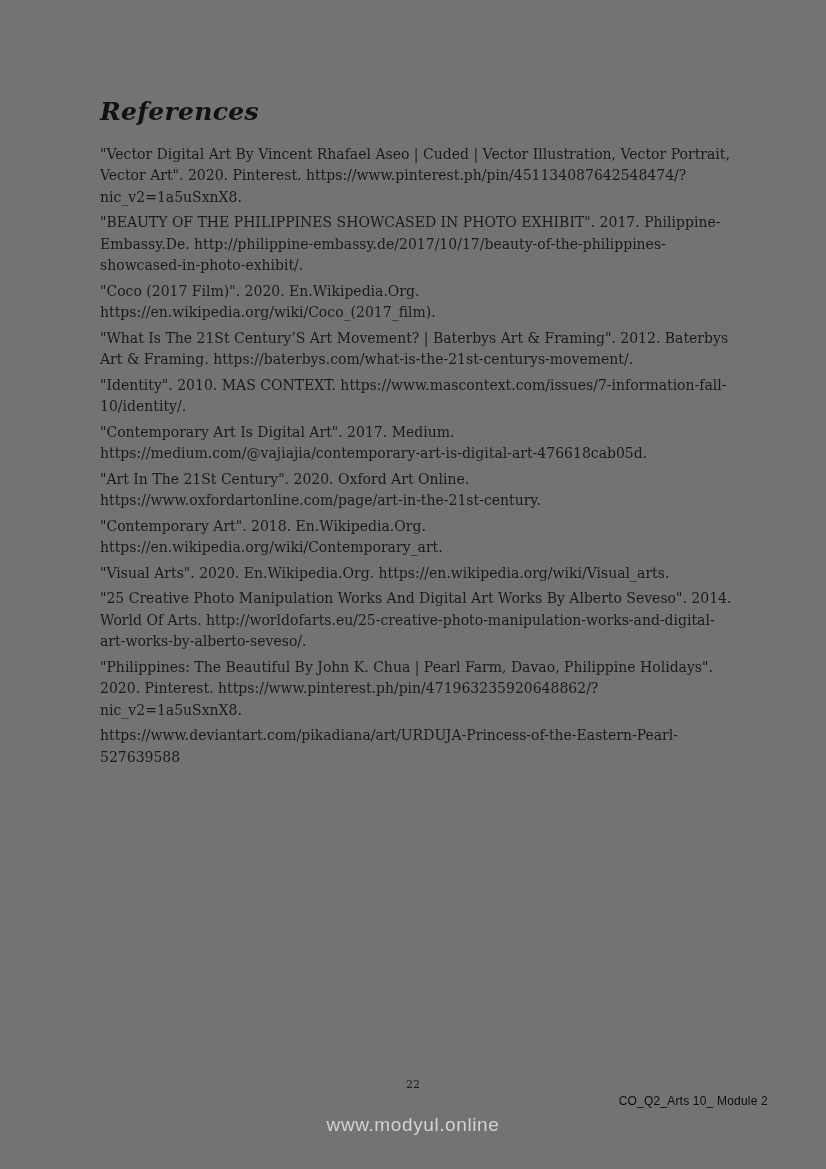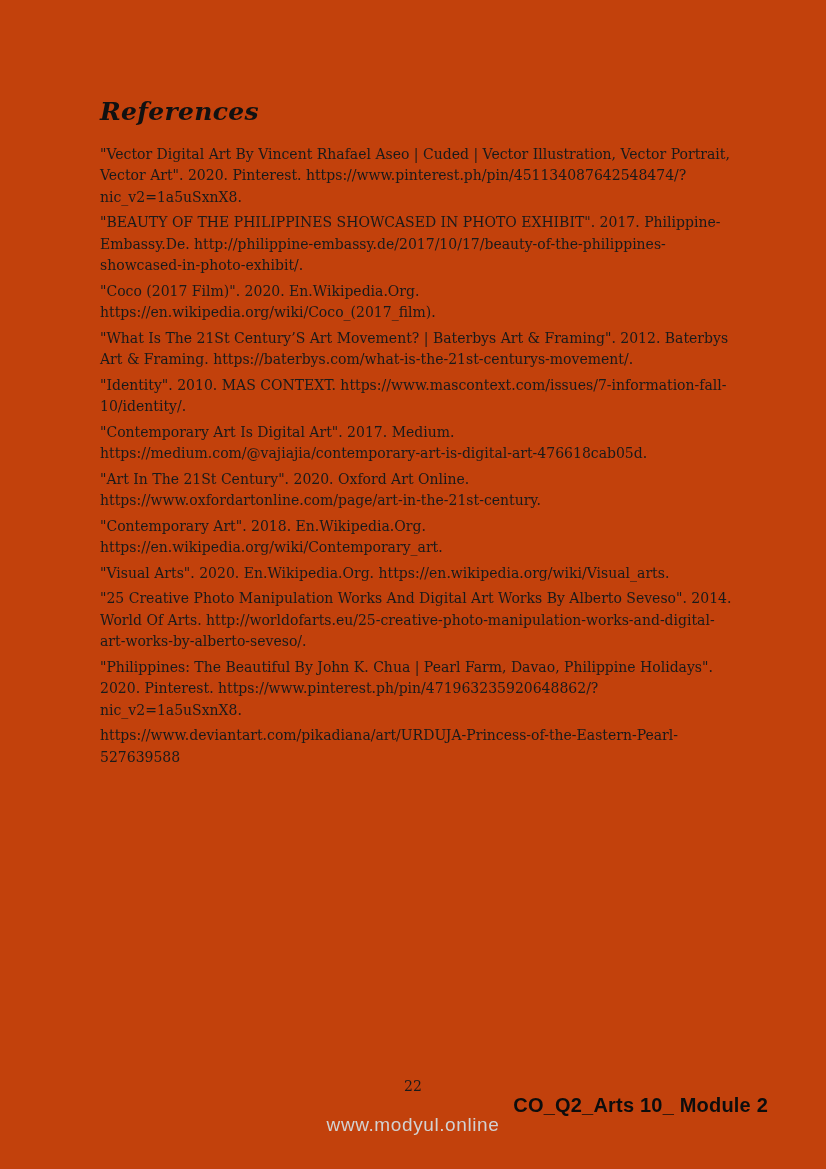--- a/index.html
+++ b/index.html
@@ -4,21 +4,21 @@
 <style>
   html, body {
     margin: 0;
     padding: 0;
     background: #ffffff;
   }
   .page {
     position: relative;
     width: 826px;
     height: 1169px;
-    background: #c2410c;
+    background: #737373;
     font-family: "DejaVu Serif", serif;
     color: #1a1a1a;
     overflow: hidden;
   }
   .content {
     position: absolute;
     left: 100px;
     top: 98px;
     width: 636px;
   }
@@ -43,30 +43,30 @@
   }
   .ref.spaced {
   }
   .page-number {
     position: absolute;
     top: 1078px;
     left: 0;
     width: 100%;
     text-align: center;
     font-family: "DejaVu Serif", serif;
-    font-size: 14px;
+    font-size: 11px;
     color: #1a1a1a;
   }
   .module-label {
     position: absolute;
     top: 1094px;
     right: 58px;
     font-family: "Liberation Sans", sans-serif;
-    font-weight: bold;
-    font-size: 20px;
+    font-weight: normal;
+    font-size: 12px;
     color: #0d0d0d;
     letter-spacing: 0.2px;
   }
   .watermark {
     position: absolute;
     top: 1114px;
     left: 0;
     width: 100%;
     text-align: center;
     font-family: "Liberation Sans", sans-serif;

